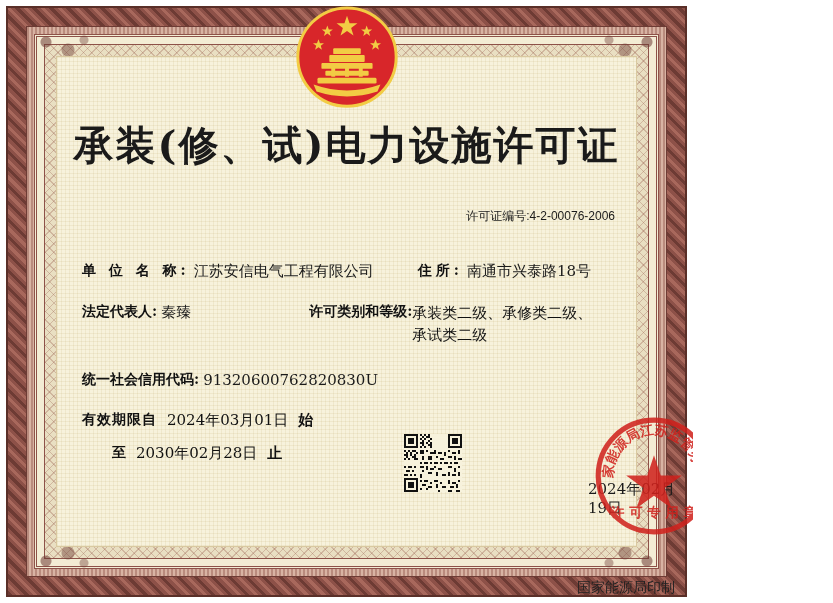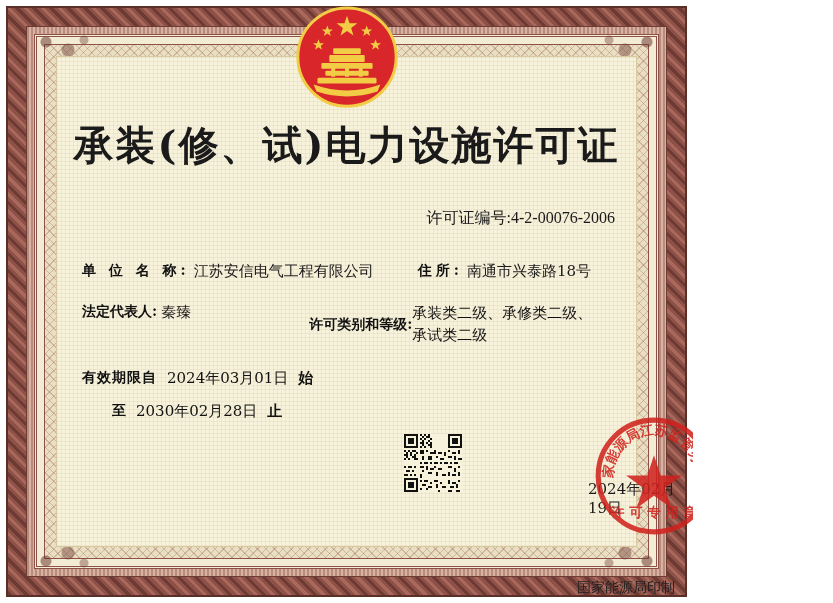--- a/index.html
+++ b/index.html
@@ -137,22 +137,22 @@
     letter-spacing: 2px;
     color: #1a1a1a;
     z-index: 10;
   }
 
   
   .serial {
     position: absolute;
     right: 78px;
     top: 208px;
-    font-family: Liberation Serif, serif;
-    font-size: 16px;
+    font-family: Liberation Sans, sans-serif;
+    font-size: 12px;
     color: #1a1a1a;
     z-index: 10;
   }
 
   
   .fields {
     position: absolute;
     left: 82px;
     right: 74px;
     top: 262px;
@@ -177,21 +177,21 @@
     color: #1a1a1a;
     padding-left: 4px;
   }
   .spacer-wide { width: 28px; }
 
   .row-company .lbl { letter-spacing: 4px; }
   .row-company .val-name { min-width: 196px; }
 
   .lic-block {
     display: flex;
-    align-items: center;
+    align-items: flex-start;
   }
   .lic-val {
     font-size: 15px;
     line-height: 1.45;
     max-width: 180px;
   }
 
   
   .row-valid { margin-bottom: 6px; }
   .valid-from-lbl { letter-spacing: 1px; }
@@ -304,20 +304,24 @@
     <div class="row row-legal" style="margin-top:18px;">
       <span class="lbl">法定代表人:</span>
       <span class="val">秦臻</span>
       <span style="width:118px;"></span>
       <span class="lic-block">
         <span class="lbl">许可类别和等级:</span>
         <span class="lic-val">承装类二级、承修类二级、承试类二级</span>
       </span>
     </div>
 
+    <div class="row row-credit" style="margin-top:24px;">
+      <span class="lbl">统一社会信用代码:</span>
+      <span class="val">91320600762820830U</span>
+    </div>
 
     <div class="row row-valid" style="margin-top:22px;">
       <span class="lbl valid-from-lbl">有效期限自</span>
       <span class="date-val">2024年03月01日</span>
       <span class="mark">始</span>
     </div>
 
     <div class="row row-valid row-to" style="margin-top:14px;">
       <span class="lbl">至</span>
       <span class="date-val">2030年02月28日</span>

